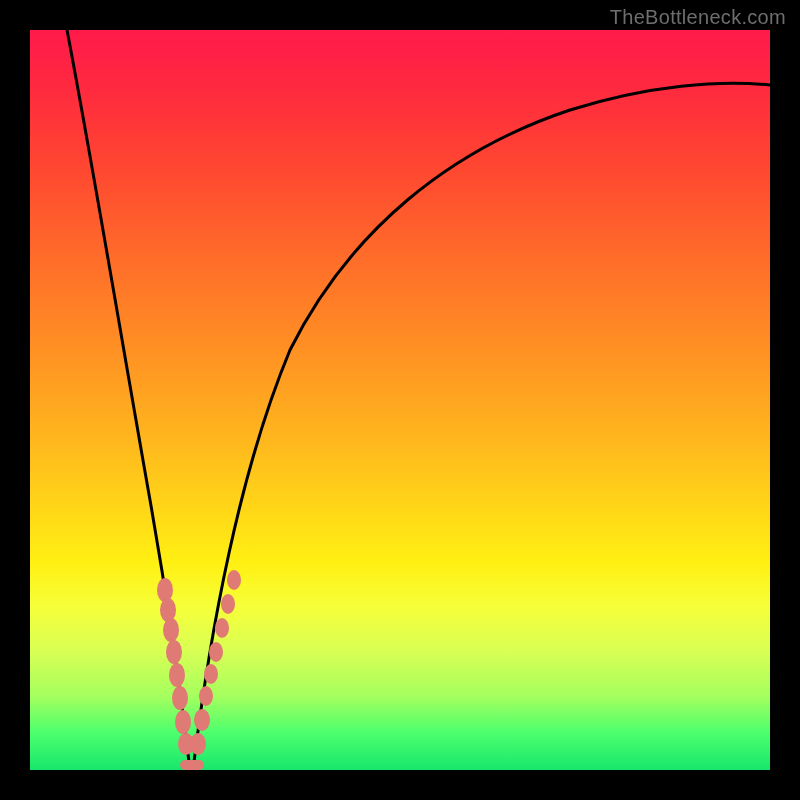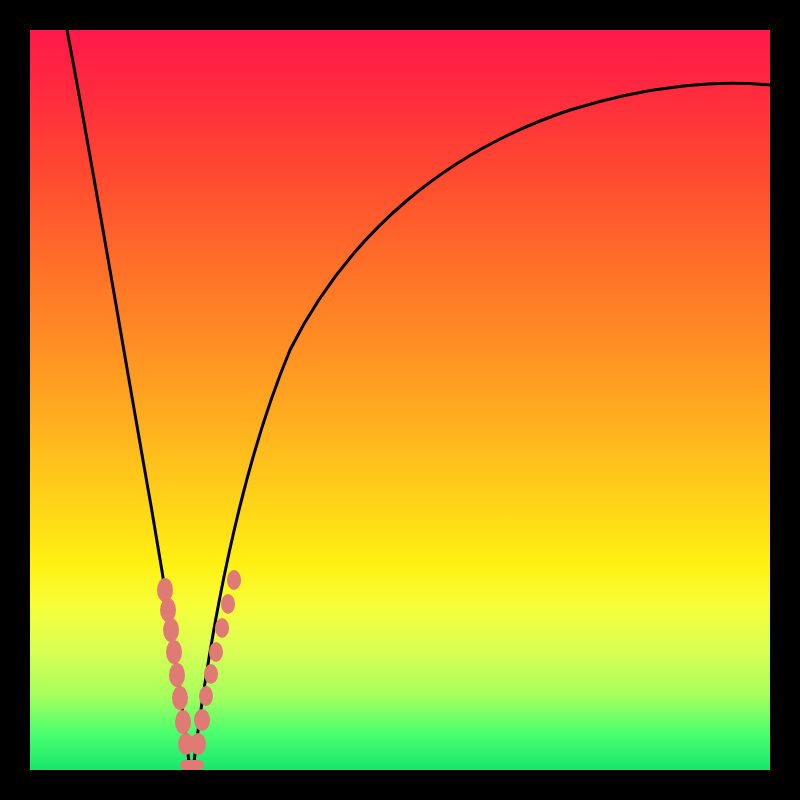--- a/index.html
+++ b/index.html
@@ -103,13 +103,14 @@
         <ellipse class="pt" cx="186" cy="622" rx="7" ry="10"></ellipse>
         <ellipse class="pt" cx="192" cy="598" rx="7" ry="10"></ellipse>
         <ellipse class="pt" cx="198" cy="574" rx="7" ry="10"></ellipse>
         <ellipse class="pt" cx="204" cy="550" rx="7" ry="10"></ellipse>
       </g>
 
       <rect class="band" x="150" y="730" width="24" height="10" rx="5" ry="5"></rect>
     </svg>
   </div>
 
+  <div class="watermark">TheBottleneck.com</div>
 </div>
 
 </body></html>

